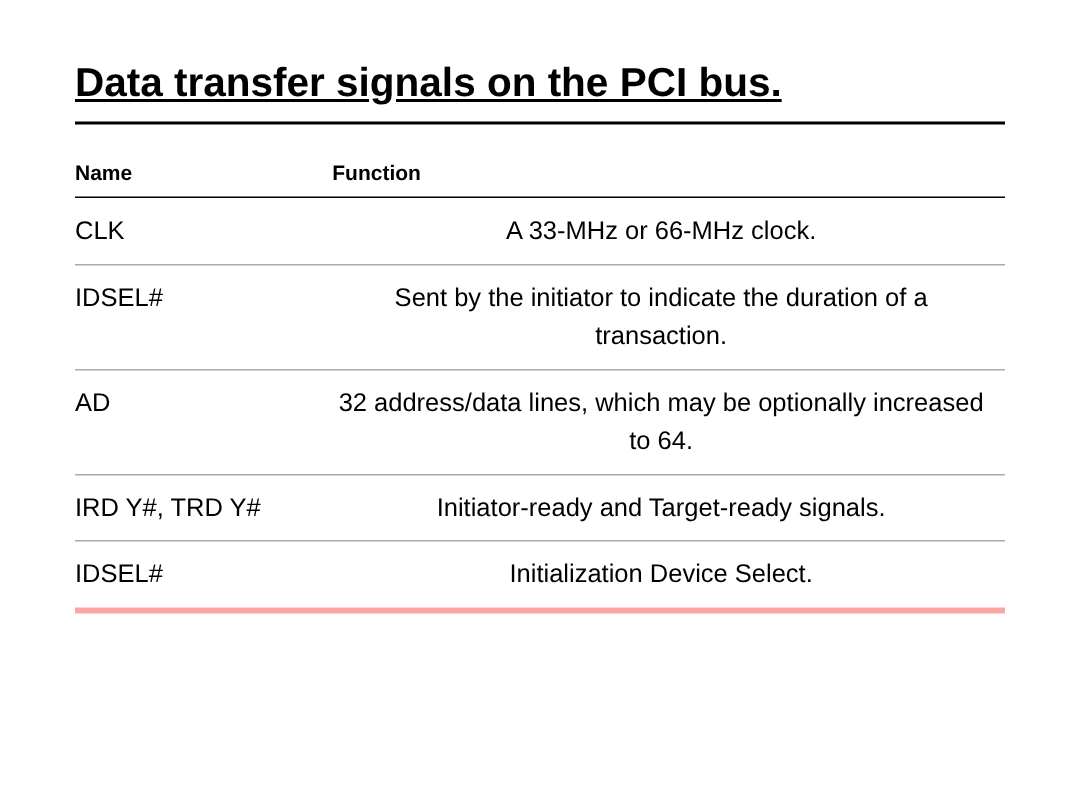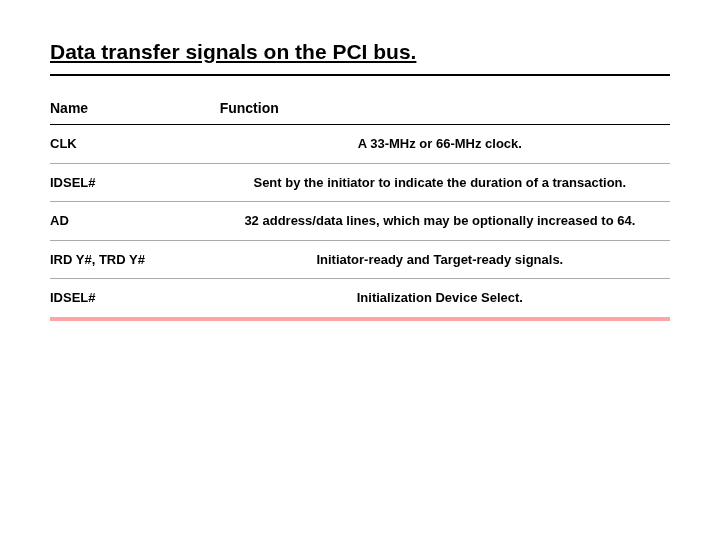--- a/index.html
+++ b/index.html
@@ -16,21 +16,21 @@
       width: 720px;
       height: 540px;
       overflow: hidden;
     }
 
     .page {
       padding: 40px 50px 30px 50px;
     }
 
     .page-title {
-      font-size: 21px;
+      font-size: 27px;
       font-weight: bold;
       text-decoration: underline;
       margin-bottom: 10px;
     }
 
     table {
       width: 100%;
       border-collapse: collapse;
       margin-top: 0;
     }
@@ -51,23 +51,22 @@
       border-bottom: 1px solid #aaa;
     }
 
     tbody tr:last-child {
       border-bottom: 4px solid #fca5a5;
     }
 
     tbody td {
       padding: 9px 10px 9px 0;
       vertical-align: top;
-      font-size: 13px;
+      font-size: 17px;
       line-height: 1.5;
-      font-weight: bold;
     }
 
     td.name-col {
       width: 175px;
       white-space: nowrap;
     }
 
     td.func-col {
       width: 480px;
       text-align: center;

